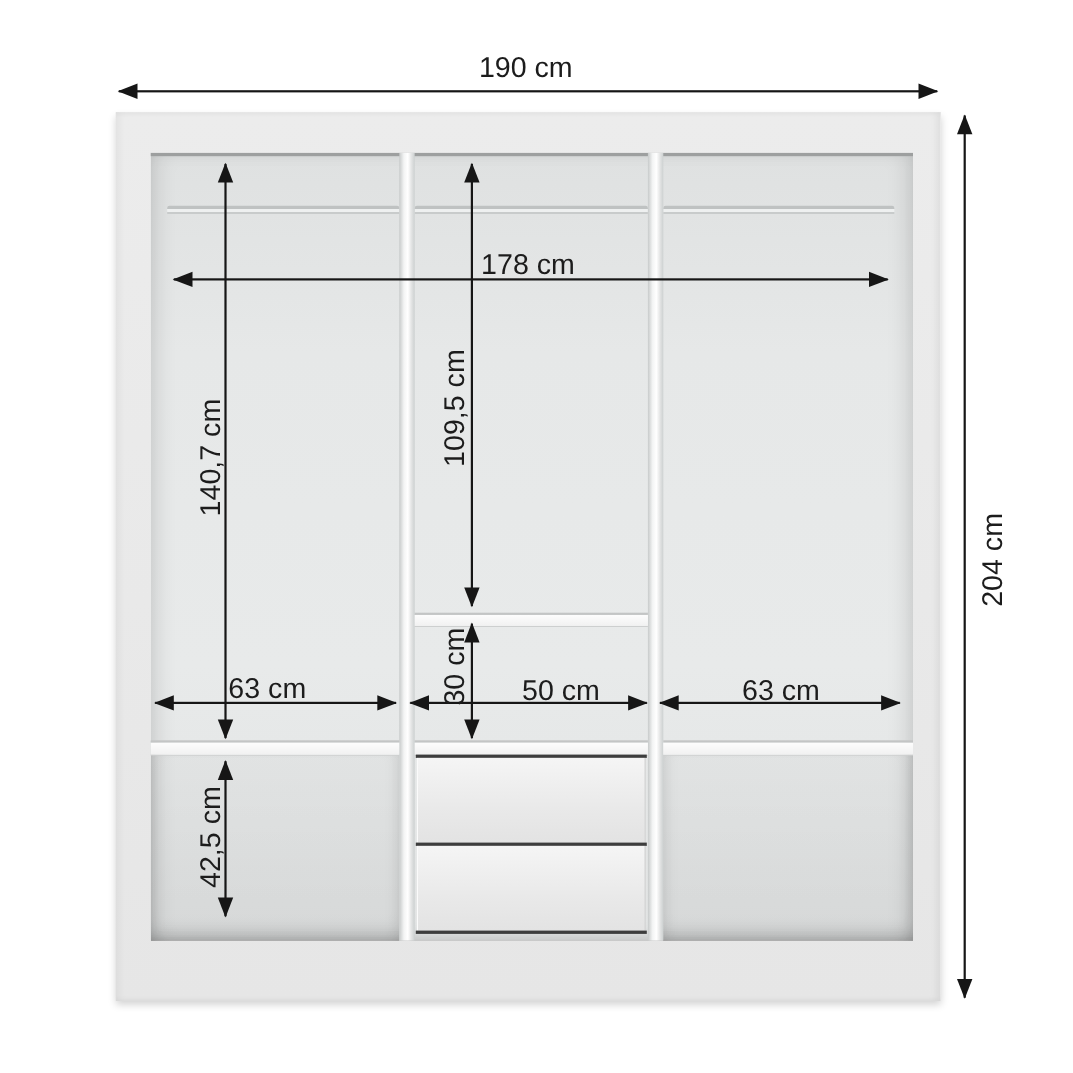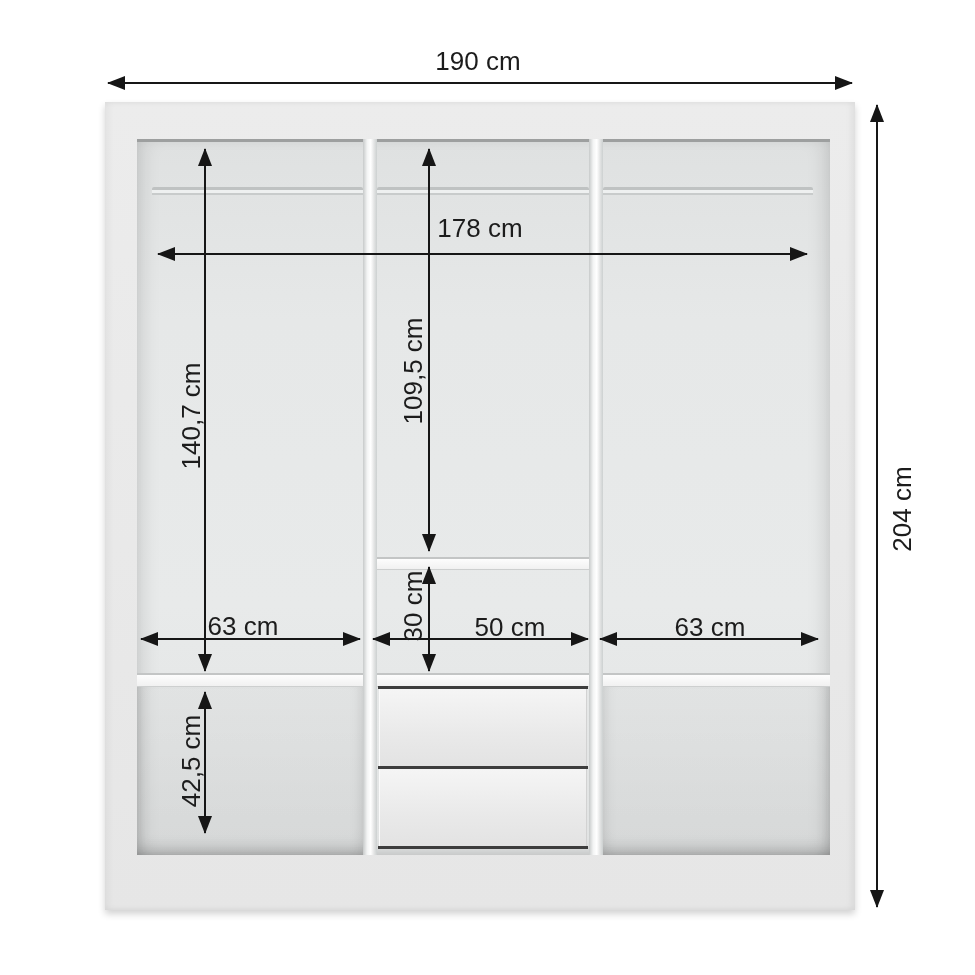--- a/index.html
+++ b/index.html
@@ -150,21 +150,21 @@
   <div class="abs dim-h" style="left:373px; top:638px; width:215px;"></div>
   <div class="abs dim-h" style="left:600px; top:638px; width:218px;"></div>
 
   <div class="abs dim-v" style="left:876px; top:105px; height:802px;"></div>
   <div class="abs dim-v" style="left:204px; top:149px; height:522px;"></div>
   <div class="abs dim-v" style="left:428px; top:149px; height:402px;"></div>
   <div class="abs dim-v" style="left:428px; top:567px; height:104px;"></div>
   <div class="abs dim-v" style="left:204px; top:692px; height:141px;"></div>
 
   <span class="dim-label" style="left:478px; top:61px;">190 cm</span>
-  <span class="dim-label" style="left:480px; top:228px;">178 cm</span>
+  <span class="dim-label" style="left:480px; top:240px;">178 cm</span>
   <span class="dim-label" style="left:243px; top:626px;">63 cm</span>
   <span class="dim-label" style="left:481px; top:627px;margin-left:29px;">50 cm</span>
   <span class="dim-label" style="left:710px; top:627px;">63 cm</span>
   <span class="dim-label rot" style="left:902px; top:509px;">204 cm</span>
   <span class="dim-label rot" style="left:191px; top:416px;">140,7 cm</span>
   <span class="dim-label rot" style="left:413px; top:371px;">109,5 cm</span>
   <span class="dim-label rot" style="left:413px; top:606px;">30 cm</span>
   <span class="dim-label rot" style="left:191px; top:761px;">42,5 cm</span>
 
 </div>

